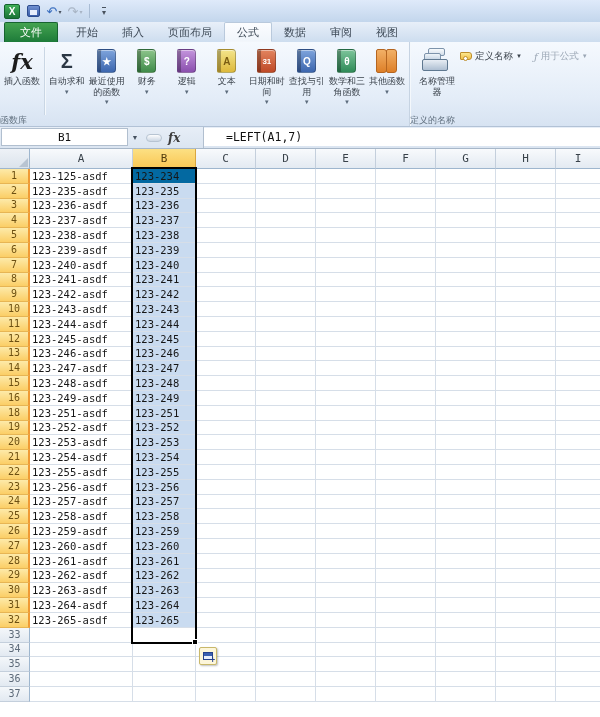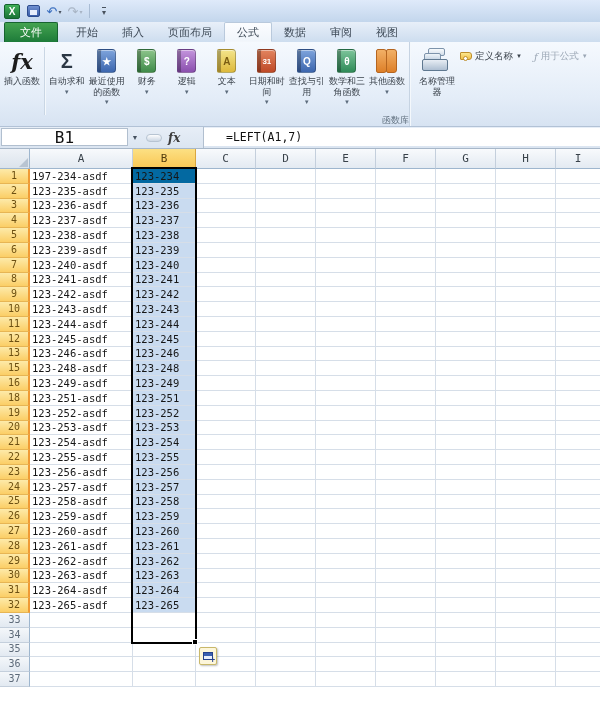--- a/index.html
+++ b/index.html
@@ -21,21 +21,21 @@
 
   
   .tabrow { height:20px; background:linear-gradient(#e8eff9,#cdddef); display:flex; align-items:flex-end; padding-left:4px; }
   .tab { font-size:11px; color:#3e4a57; padding:3px 12px 3px 12px; height:20px; display:flex; align-items:center; cursor:default; }
   .tab-file { background:linear-gradient(#44a350,#1d7b39); color:#fff; border-radius:2px 2px 0 0; border:1px solid #176330; border-bottom:none; padding:3px 15px; margin-right:6px; }
   .tab-active { background:linear-gradient(#fcfdff,#f0f5fb); border:1px solid #b9c9dc; border-bottom:1px solid #f2f6fb; border-radius:2px 2px 0 0; }
 
   
   .ribbon { height:85px; background:linear-gradient(#f5f9fe,#e4edf8 65%,#d7e3f2); border-bottom:1px solid #b2c2d6; display:flex; position:relative; overflow:hidden; }
   .rgroup { position:relative; height:100%; border-right:1px solid #c6d3e2; box-shadow:1px 0 0 #f4f8fc; }
-  .rgroup-label { position:absolute; bottom:0; left:0; right:0; text-align:right; font-size:9px; color:#61707f; height:12px; }
+  .rgroup-label { position:absolute; bottom:0; left:0; right:0; text-align:left; font-size:9px; color:#61707f; height:12px; }
   .btnrow { display:flex; align-items:flex-start; padding:3px 2px 0 2px; height:73px; }
   .bigbtn { display:flex; flex-direction:column; align-items:center; text-align:center; font-size:9px; color:#3b434c; padding:1px 2px; border-radius:2px; min-width:40px; }
   .bigbtn .icon-area { height:30px; display:flex; align-items:center; justify-content:center; }
   .bigbtn .lbl { line-height:10.5px; max-width:52px; }
   .dd-arrow { font-size:6px; color:#5c6b7c; line-height:6px; margin-top:2px; }
   .vsep { width:1px; background:#c9d6e4; height:68px; margin:2px 2px 0 2px; box-shadow:1px 0 0 #f4f8fc; }
 
   .fx-big { font-family:"DejaVu Serif",serif; font-style:italic; font-weight:bold; font-size:21px; color:#1c1c1c; }
   .sigma { font-size:20px; font-weight:bold; color:#2b3744; }
 
@@ -61,21 +61,21 @@
   .smallbtns { display:flex; flex-direction:row; justify-content:flex-start; gap:12px; padding-top:4px; }
   .smallbtn { display:flex; align-items:center; gap:3px; font-size:9.5px; color:#3b434c; height:14px; white-space:nowrap; }
   .smallbtn.disabled { color:#9aa6b4; }
   .tag-ico { width:12px; height:8px; background:linear-gradient(#fde88f,#f0c04a); border:1px solid #bd8e2c; border-radius:1px 3px 3px 1px; position:relative; }
   .tag-ico::before { content:""; position:absolute; left:2px; top:2.5px; width:3px; height:3px; border-radius:50%; background:#fff; border:1px solid #bd8e2c; }
   .fxs-ico { font-family:"DejaVu Serif",serif; font-style:italic; font-size:10px; color:#9aa6b4; }
   .grid-ico { width:12px; height:10px; border:1px solid #5a7fae; background:linear-gradient(#5a7fae,#5a7fae) 50% 0/100% 3px no-repeat, linear-gradient(#5a7fae,#5a7fae) 50% 50%/1px 100% no-repeat, #d9e6f4; }
 
   
   .formulabar { height:22px; background:linear-gradient(#e7eef7,#dbe5f1); border-bottom:1px solid #a7b7c9; display:flex; align-items:stretch; }
-  .namebox { width:127px; margin:1px 0 2px 1px; background:#fff; border:1px solid #b1bfcf; font-family:"DejaVu Sans Mono",monospace; font-size:16px; color:#111; display:flex; align-items:center; justify-content:center; }
+  .namebox { width:127px; margin:1px 0 2px 1px; background:#fff; border:1px solid #b1bfcf; font-family:"DejaVu Sans Mono",monospace; font-size:11px; color:#111; display:flex; align-items:center; justify-content:center; }
   .namedrop { width:14px; display:flex; align-items:center; justify-content:center; font-size:7px; color:#46525f; }
   .fxzone { width:62px; display:flex; align-items:center; gap:6px; padding-left:4px; border-right:1px solid #b1bfcf; }
   .fx-oval { width:16px; height:8px; border-radius:5px; background:linear-gradient(#fdfdfe,#ccd7e4); border:1px solid #b7c4d2; }
   .fx-btn { font-family:"DejaVu Serif",serif; font-style:italic; font-weight:bold; font-size:12px; color:#3c3c3c; }
   .formula-input { flex:1; background:#fff; font-family:"DejaVu Sans Mono",monospace; font-size:11.5px; color:#111; display:flex; align-items:center; padding-left:22px; margin:1px 0 2px 0; }
 
   
   .grid { position:relative; height:568px; background:#fff; font-family:"DejaVu Sans Mono",monospace; overflow:hidden; }
   .hdr-row { display:flex; height:20px; }
   .corner { width:30px; background:linear-gradient(#eef2f7,#dbe3ec); border-right:1px solid #9eb6ce; border-bottom:1px solid #9eb6ce; position:relative; }
@@ -267,21 +267,21 @@
         <div class="colhdr col-std">D</div>
         <div class="colhdr col-std">E</div>
         <div class="colhdr col-std">F</div>
         <div class="colhdr col-std">G</div>
         <div class="colhdr col-std">H</div>
         <div class="colhdr col-last">I</div>
       </div>
     <div id="grid-body">
         <div class="row">
           <div class="rowhdr sel">1</div>
-          <div class="cell col-a">197-234-asdf</div>
+          <div class="cell col-a">123-125-asdf</div>
           <div class="cell col-b bactive">123-234</div>
           <div class="cell col-std"></div>
           <div class="cell col-std"></div>
           <div class="cell col-std"></div>
           <div class="cell col-std"></div>
           <div class="cell col-std"></div>
           <div class="cell col-std"></div>
           <div class="cell col-last"></div>
         </div>
         <div class="row">
@@ -413,20 +413,32 @@
           <div class="cell col-std"></div>
           <div class="cell col-std"></div>
           <div class="cell col-std"></div>
           <div class="cell col-std"></div>
           <div class="cell col-last"></div>
         </div>
         <div class="row">
           <div class="rowhdr sel">13</div>
           <div class="cell col-a">123-246-asdf</div>
           <div class="cell col-b bsel">123-246</div>
+          <div class="cell col-std"></div>
+          <div class="cell col-std"></div>
+          <div class="cell col-std"></div>
+          <div class="cell col-std"></div>
+          <div class="cell col-std"></div>
+          <div class="cell col-std"></div>
+          <div class="cell col-last"></div>
+        </div>
+        <div class="row">
+          <div class="rowhdr sel">14</div>
+          <div class="cell col-a">123-247-asdf</div>
+          <div class="cell col-b bsel">123-247</div>
           <div class="cell col-std"></div>
           <div class="cell col-std"></div>
           <div class="cell col-std"></div>
           <div class="cell col-std"></div>
           <div class="cell col-std"></div>
           <div class="cell col-std"></div>
           <div class="cell col-last"></div>
         </div>
         <div class="row">
           <div class="rowhdr sel">15</div>

